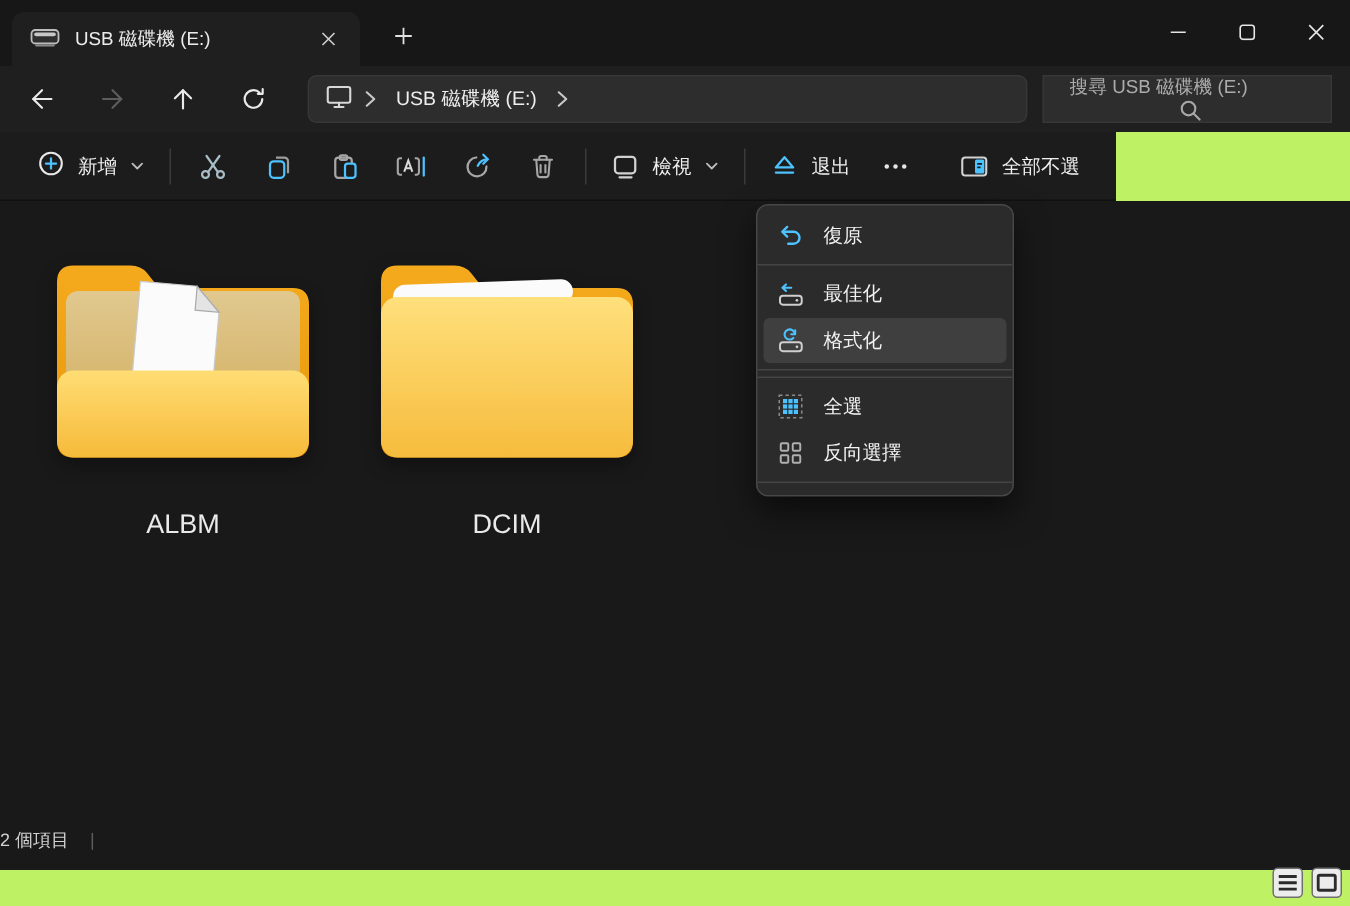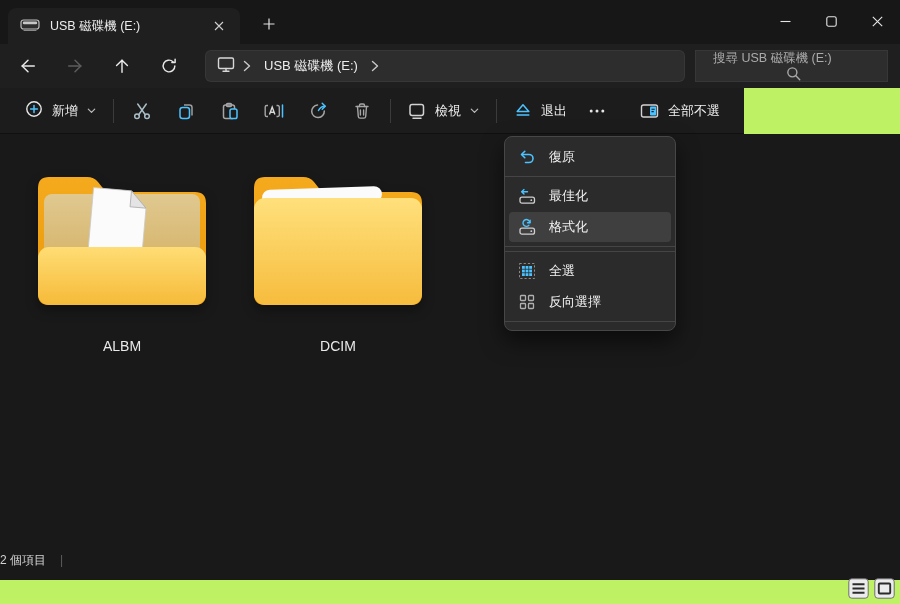--- a/index.html
+++ b/index.html
@@ -38,21 +38,21 @@
              border-bottom:1px solid #101010; display:flex; align-items:center; padding:0 14px; }
   .tbtn { display:flex; align-items:center; gap:8px; height:36px; padding:0 10px; border-radius:5px; font-size:13px; color:#efefef; }
   .ticon-btn { width:44px; height:36px; display:flex; align-items:center; justify-content:center; border-radius:5px; }
   .tsep { width:1px; height:24px; background:#3b3b3b; margin:0 6px; }
   .tspacer { flex:1; }
 
   
   .content { position:absolute; left:0; top:134px; width:900px; height:446px; background:#191919; }
   .folder-tile { position:absolute; width:180px; text-align:center; }
   .folder-tile svg { filter:drop-shadow(0 5px 6px rgba(0,0,0,0.35)); }
-  .folder-name { margin-top:26px; font-size:14px; color:#eaeaea; }
+  .folder-name { margin-top:26px; font-size:18px; color:#eaeaea; }
   #tile-albm { left:32px; top:28px; }
   #tile-dcim { left:248px; top:28px; }
 
   
   .menu { position:absolute; left:504px; top:2px; width:172px; background:#2b2b2b;
           border:1px solid #474747; border-radius:8px; padding:4px 0;
           box-shadow:0 10px 22px rgba(0,0,0,0.55); z-index:10; }
   .menu-item { height:30px; margin:1px 4px; padding:0 9px; border-radius:4px; display:flex; align-items:center; gap:13px;
                font-size:13px; color:#f2f2f2; white-space:nowrap; }
   .menu-item.highlight { background:#3f3f3f; }

